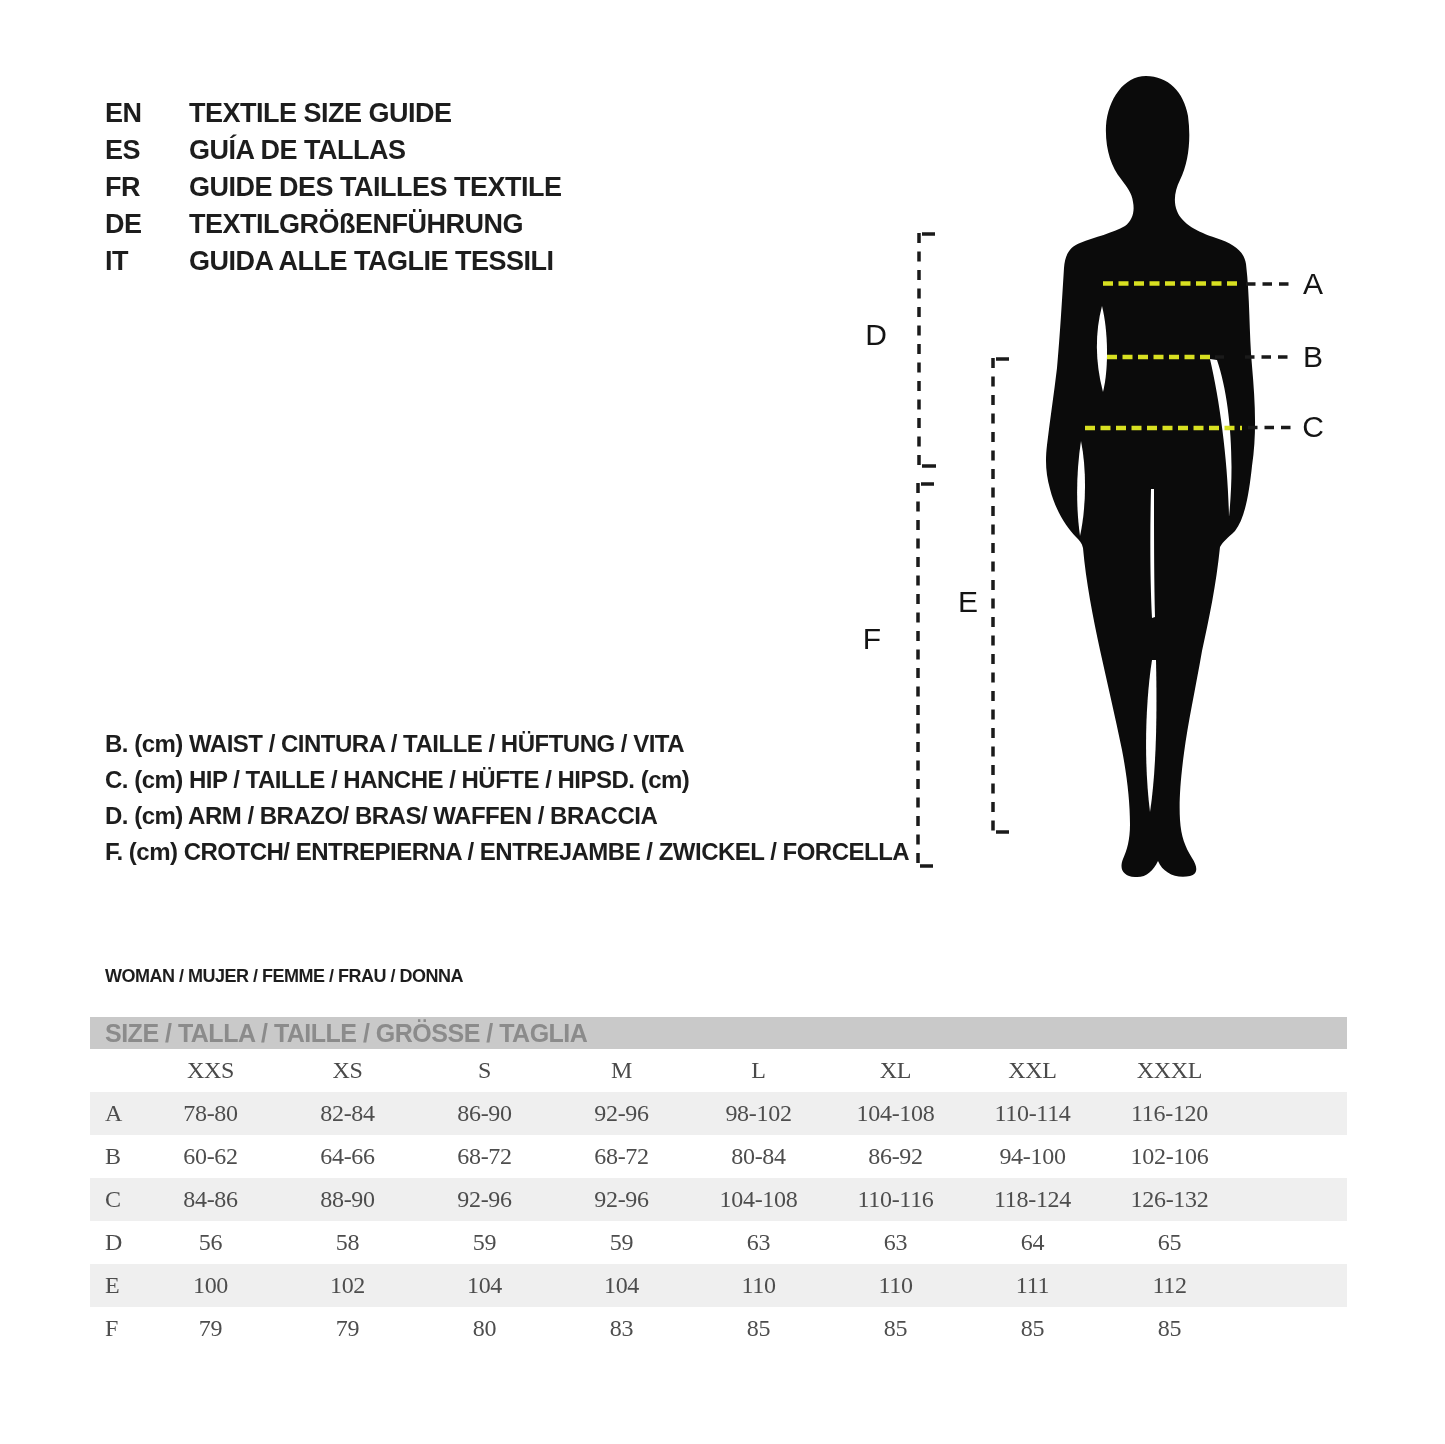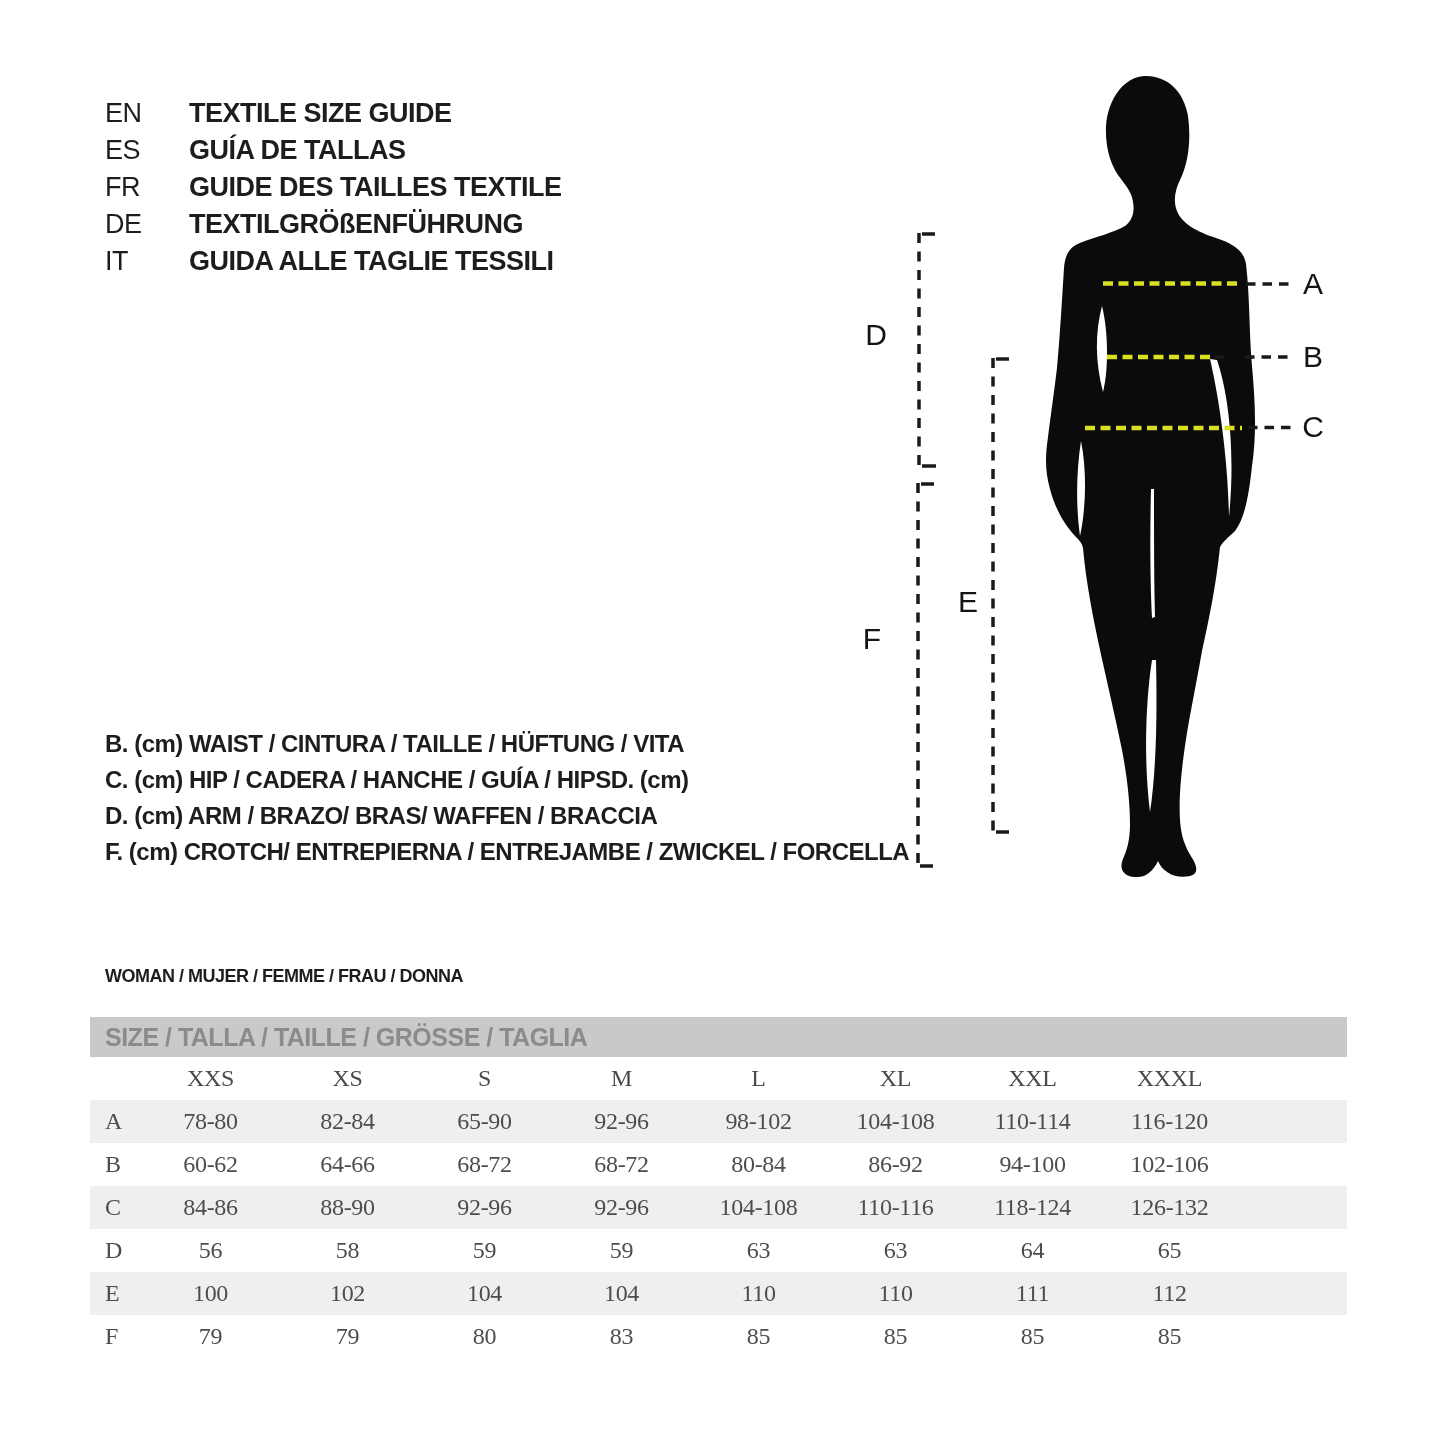--- a/index.html
+++ b/index.html
@@ -2,39 +2,39 @@
 <html><head>
 <meta charset="utf-8">
 <style>
   html,body{margin:0;padding:0;background:#fff;}
   .page{position:relative;width:1445px;height:1444px;background:#fff;overflow:hidden;
         font-family:"Liberation Sans",sans-serif;color:#1d1d1d;}
 
   
   .lang-list{position:absolute;left:105px;top:95px;}
   .lang-row{display:flex;height:37px;align-items:center;}
-  .lang-code{width:84px;font-size:27px;font-weight:400;letter-spacing:-0.5px;color:#1d1d1d;}
+  .lang-code{width:84px;font-size:27px;font-weight:700;letter-spacing:-0.5px;color:#1d1d1d;}
   .lang-title{font-size:27px;font-weight:700;letter-spacing:-0.5px;color:#1d1d1d;white-space:pre;}
 
   
   .figure-svg{position:absolute;left:830px;top:60px;}
   .measure-label{position:absolute;font-size:30px;font-weight:400;color:#141414;
                  transform:translate(-50%,-50%);line-height:1;}
 
   
   .legend{position:absolute;left:105px;top:726px;}
   .legend-line{height:36px;display:flex;align-items:center;font-size:24px;font-weight:700;
                letter-spacing:-0.5px;color:#1d1d1d;white-space:pre;}
 
   .woman-title{position:absolute;left:105px;top:966px;font-size:18px;font-weight:700;
                letter-spacing:-0.5px;color:#1d1d1d;}
 
   
   .size-table{position:absolute;left:90px;top:1017px;width:1257px;}
-  .table-header-bar{height:40px;background:#c9c9c9;display:flex;align-items:center;
+  .table-header-bar{height:32px;background:#c9c9c9;display:flex;align-items:center;
                     padding-left:15px;box-sizing:border-box;font-size:25px;font-weight:700;
                     letter-spacing:-0.5px;color:#8b8b8b;}
   .t-row{display:grid;grid-template-columns:52px repeat(8,137px) 1fr;height:43px;align-items:center;font-family:Liberation Serif, serif;}
   .t-row.shade{background:#efefef;}
   .t-cell{text-align:center;font-size:24px;letter-spacing:-0.3px;color:#4d4d4d;}
   .t-head .t-cell{color:#4a4a4a;}
   .t-label{padding-left:15px;font-size:24px;color:#4d4d4d;}
 </style>
 </head>
 <body>
@@ -130,21 +130,21 @@
 
   <div class="measure-label" style="left:1313px;top:284px">A</div>
   <div class="measure-label" style="left:1313px;top:357px">B</div>
   <div class="measure-label" style="left:1313px;top:427px">C</div>
   <div class="measure-label" style="left:876px;top:335px">D</div>
   <div class="measure-label" style="left:968px;top:602px">E</div>
   <div class="measure-label" style="left:872px;top:639px">F</div>
 
   <div class="legend" id="legend">
       <div class="legend-line">B. (cm) WAIST / CINTURA / TAILLE / HÜFTUNG / VITA</div>
-      <div class="legend-line">C. (cm) HIP / CADERA / HANCHE / GUÍA / HIPSD. (cm)</div>
+      <div class="legend-line">C. (cm) HIP / TAILLE / HANCHE / HÜFTE / HIPSD. (cm)</div>
       <div class="legend-line">D. (cm) ARM / BRAZO/ BRAS/ WAFFEN / BRACCIA</div>
       <div class="legend-line">F. (cm) CROTCH/ ENTREPIERNA / ENTREJAMBE / ZWICKEL / FORCELLA</div>
     </div>
 
   <div class="woman-title">WOMAN / MUJER / FEMME / FRAU / DONNA</div>
 
   <div class="size-table">
     <div class="table-header-bar">
       <span>SIZE / TALLA / TAILLE / GRÖSSE / TAGLIA</span>
     </div>
@@ -158,21 +158,21 @@
         <div class="t-cell">XL</div>
         <div class="t-cell">XXL</div>
         <div class="t-cell">XXXL</div>
         <div class="t-cell"></div>
       </div>
     <div id="table-body">
         <div class="t-row shade">
           <div class="t-label">A</div>
           <div class="t-cell">78-80</div>
           <div class="t-cell">82-84</div>
-          <div class="t-cell">65-90</div>
+          <div class="t-cell">86-90</div>
           <div class="t-cell">92-96</div>
           <div class="t-cell">98-102</div>
           <div class="t-cell">104-108</div>
           <div class="t-cell">110-114</div>
           <div class="t-cell">116-120</div>
           <div class="t-cell"></div>
         </div>
         <div class="t-row">
           <div class="t-label">B</div>
           <div class="t-cell">60-62</div>

